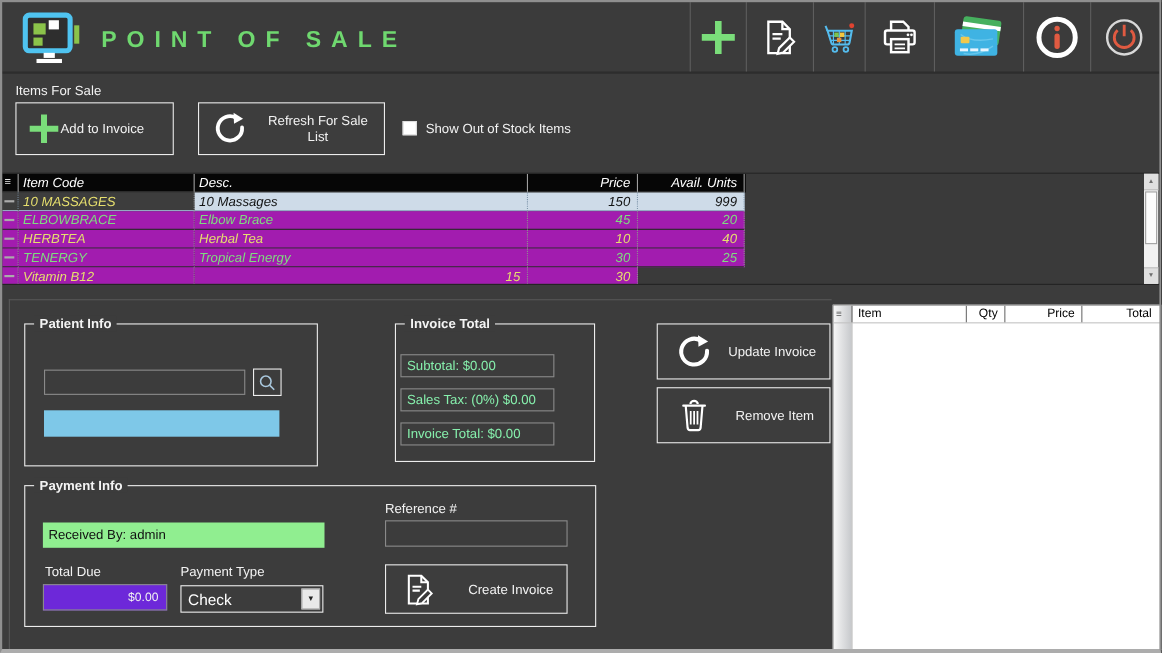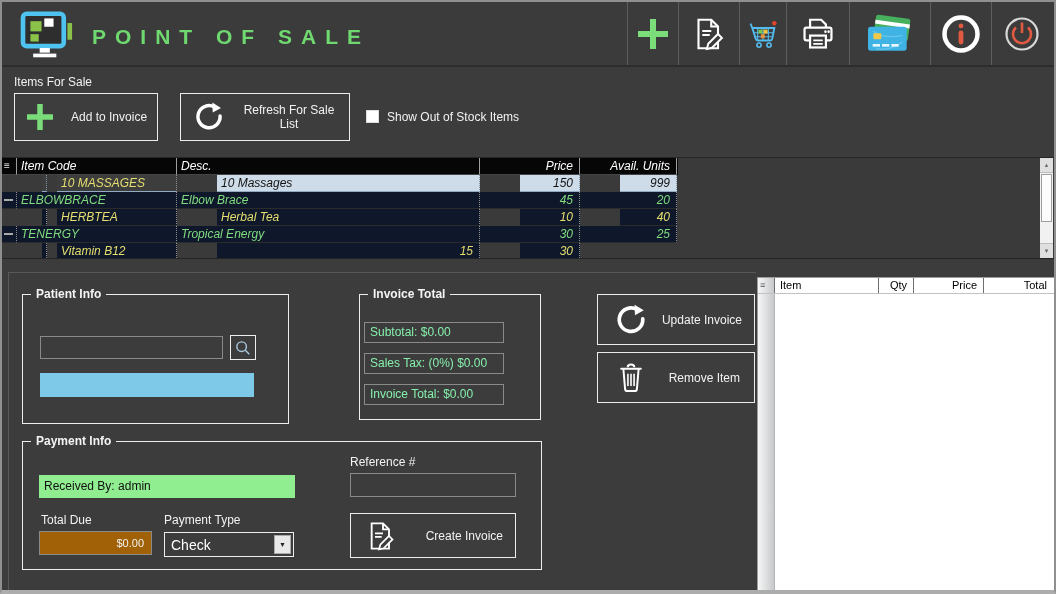--- a/index.html
+++ b/index.html
@@ -10,38 +10,38 @@
   
   .titlebar{left:2px;top:2px;width:1052px;height:65px;background:#3B3B3B;border-bottom:2px solid #2D2D2D;box-sizing:border-box;}
   .app-title{left:90px;top:23px;font-size:21px;font-weight:bold;letter-spacing:9px;color:#6FD86F;white-space:nowrap;}
   .toolbar{position:absolute;right:2px;top:0;height:63px;display:flex;align-items:stretch;}
   .tbtn{width:58px;border-left:1px solid #5E5E5E;display:flex;align-items:center;justify-content:center;background:transparent;cursor:pointer;}
   .tbtn.w50{width:50px}.tbtn.w44{width:46px}.tbtn.w62{width:62px}.tbtn.w80{width:80px}.tbtn.w60{width:60px}
 
   
   .section-label{left:14px;top:75px;font-size:12px;color:#F2F2F2;}
   .btn{background:#3D3D3D;border:1px solid #ECECEC;color:#F2F2F2;font-size:12px;display:flex;align-items:center;box-sizing:border-box;cursor:pointer;}
-  .add-btn{left:14px;top:93px;width:144px;height:48px;gap:16px;padding-left:10px;}
+  .add-btn{left:14px;top:93px;width:144px;height:48px;gap:0;padding-left:10px;}
   .refresh-btn{left:180px;top:93px;width:170px;height:48px;gap:10px;padding-left:12px;}
   .checkbox{left:366px;top:110px;width:13px;height:13px;background:#FFF;border:1px solid #DDD;box-sizing:border-box;cursor:pointer;}
   .checkbox-label{left:387px;top:110px;font-size:12px;color:#F2F2F2;text-align:center;}
 
   
   .table-wrap{left:2px;top:157px;width:1052px;height:102px;background:#3A3A3A;overflow:hidden;border-top:1px solid #262626;border-bottom:1px solid #232323;box-sizing:border-box;}
   .tgrid{width:676px;}
   .trow,.thead{display:grid;grid-template-columns:15px 160px 303px 100px 97px;height:17px;font-style:italic;}
   .thead{background:#060606;color:#FFF;}
   .thead .cell{border-right:1px solid #9F9F9F;border-bottom:1px solid #444;}
   .cell{font-size:12px;line-height:16px;padding:0 4px;box-sizing:border-box;white-space:nowrap;overflow:hidden;}
-  .trow .cell{border-right:1px dotted #8F8F8F;border-bottom:1px solid #2B2B2B;background:#0f172a;}
+  .trow .cell{border-right:1px dotted #8F8F8F;border-bottom:1px solid #2B2B2B;background:#a21caf;}
   .cell.num{text-align:right;padding-right:6px;}
   .cell.rowhdr{padding:0 2px;display:flex;align-items:center;}
   .thead .cell.rowhdr::before{content:"≡";font-size:10px;color:#E8E8E8;line-height:10px;}
   .trow .dash{width:9px;height:2px;background:#ABABAB;}
-  .trow.yellow .cell{color:#E6DF6E;margin-left:40px;}
+  .trow.yellow .cell{color:#E6DF6E;}
   .trow.green .cell{color:#7FDC7F;}
   .trow.selected .cell{background:#CEDBE8;color:#121212;border-bottom-color:#93ABC2;border-right-color:#7E95AA;}
   .trow.selected .cell.rowhdr,.trow.selected .cell.code{background:#3D3D3D;}
   .trow.selected .cell.code{color:#E6DF6E;border-right-color:#8F8F8F;}
 
   
   .vscroll{left:1040px;top:158px;width:13px;height:100px;background:#F1F1F1;}
   .sb-btn{position:absolute;left:0;width:13px;height:14px;background:#DFDFDF;display:flex;align-items:center;justify-content:center;font-size:6px;color:#6E6E6E;cursor:pointer;}
   .sb-up{top:0;border-bottom:1px solid #BDBDBD;}
   .sb-down{bottom:0;border-top:1px solid #BDBDBD;}
@@ -65,21 +65,21 @@
   .gb-invoice-total{left:357px;top:34px;width:182px;height:126px;}
   .sumbox{position:absolute;left:4px;width:140px;height:21px;border:1px solid #8A8A8A;box-sizing:border-box;color:#86efac;font-size:12px;line-height:19px;padding:0 5px;white-space:nowrap;}
   .sum-1{top:27px;} .sum-2{top:58px;} .sum-3{top:89px;}
 
   .update-btn{left:595px;top:34px;width:158px;height:51px;justify-content:space-between;padding:0 12px 0 16px;}
   .remove-btn{left:595px;top:92px;width:158px;height:51px;justify-content:space-between;padding:0 14px 0 18px;}
 
   .gb-payment{left:20px;top:181px;width:520px;height:129px;}
   .received-bar{position:absolute;left:16px;top:33px;width:256px;height:23px;background:#90EE90;color:#111;font-size:12px;line-height:23px;padding:0 5px;box-sizing:border-box;}
   .flabel{position:absolute;font-size:12px;color:#F2F2F2;white-space:nowrap;}
-  .totaldue-input{position:absolute;left:16px;top:89px;width:113px;height:24px;background:#a16207;border:1px solid #8A8A8A;box-sizing:border-box;color:#F2F2F2;font-size:11px;line-height:22px;text-align:right;padding:0 7px;}
+  .totaldue-input{position:absolute;left:16px;top:89px;width:113px;height:24px;background:#6d28d9;border:1px solid #8A8A8A;box-sizing:border-box;color:#F2F2F2;font-size:11px;line-height:22px;text-align:right;padding:0 7px;}
   .dropdown{position:absolute;left:141px;top:90px;width:130px;height:25px;background:#3C3C3C;border:1px solid #EDEDED;box-sizing:border-box;display:flex;align-items:center;cursor:pointer;}
   .dd-value{flex:1;color:#FFF;font-size:14px;padding-left:6px;}
   .dd-btn{width:17px;height:19px;margin-right:2px;background:#E9E9E9;border:1px solid #ABABAB;box-sizing:border-box;display:flex;align-items:center;justify-content:center;font-size:7px;color:#222;cursor:pointer;}
   .dd-btn::before{content:"▼";}
   .ref-input{position:absolute;left:327px;top:31px;width:166px;height:24px;background:#3C3C3C;border:1px solid #8A8A8A;box-sizing:border-box;color:#EEE;font-size:12px;padding:0 4px;}
   .create-btn{position:absolute;left:327px;top:71px;width:166px;height:45px;justify-content:space-between;padding:0 12px 0 14px;}
 
   
   .inv-table{left:755px;top:17px;width:299px;height:314px;background:#FFF;border:1px solid #9B9B9B;box-sizing:border-box;}
   .inv-rowhdr-col{position:absolute;left:0;top:0;width:17px;height:100%;background:linear-gradient(to right,#F6F6F6,#C7C9CC);border-right:1px solid #B5B5B5;box-sizing:border-box;}

